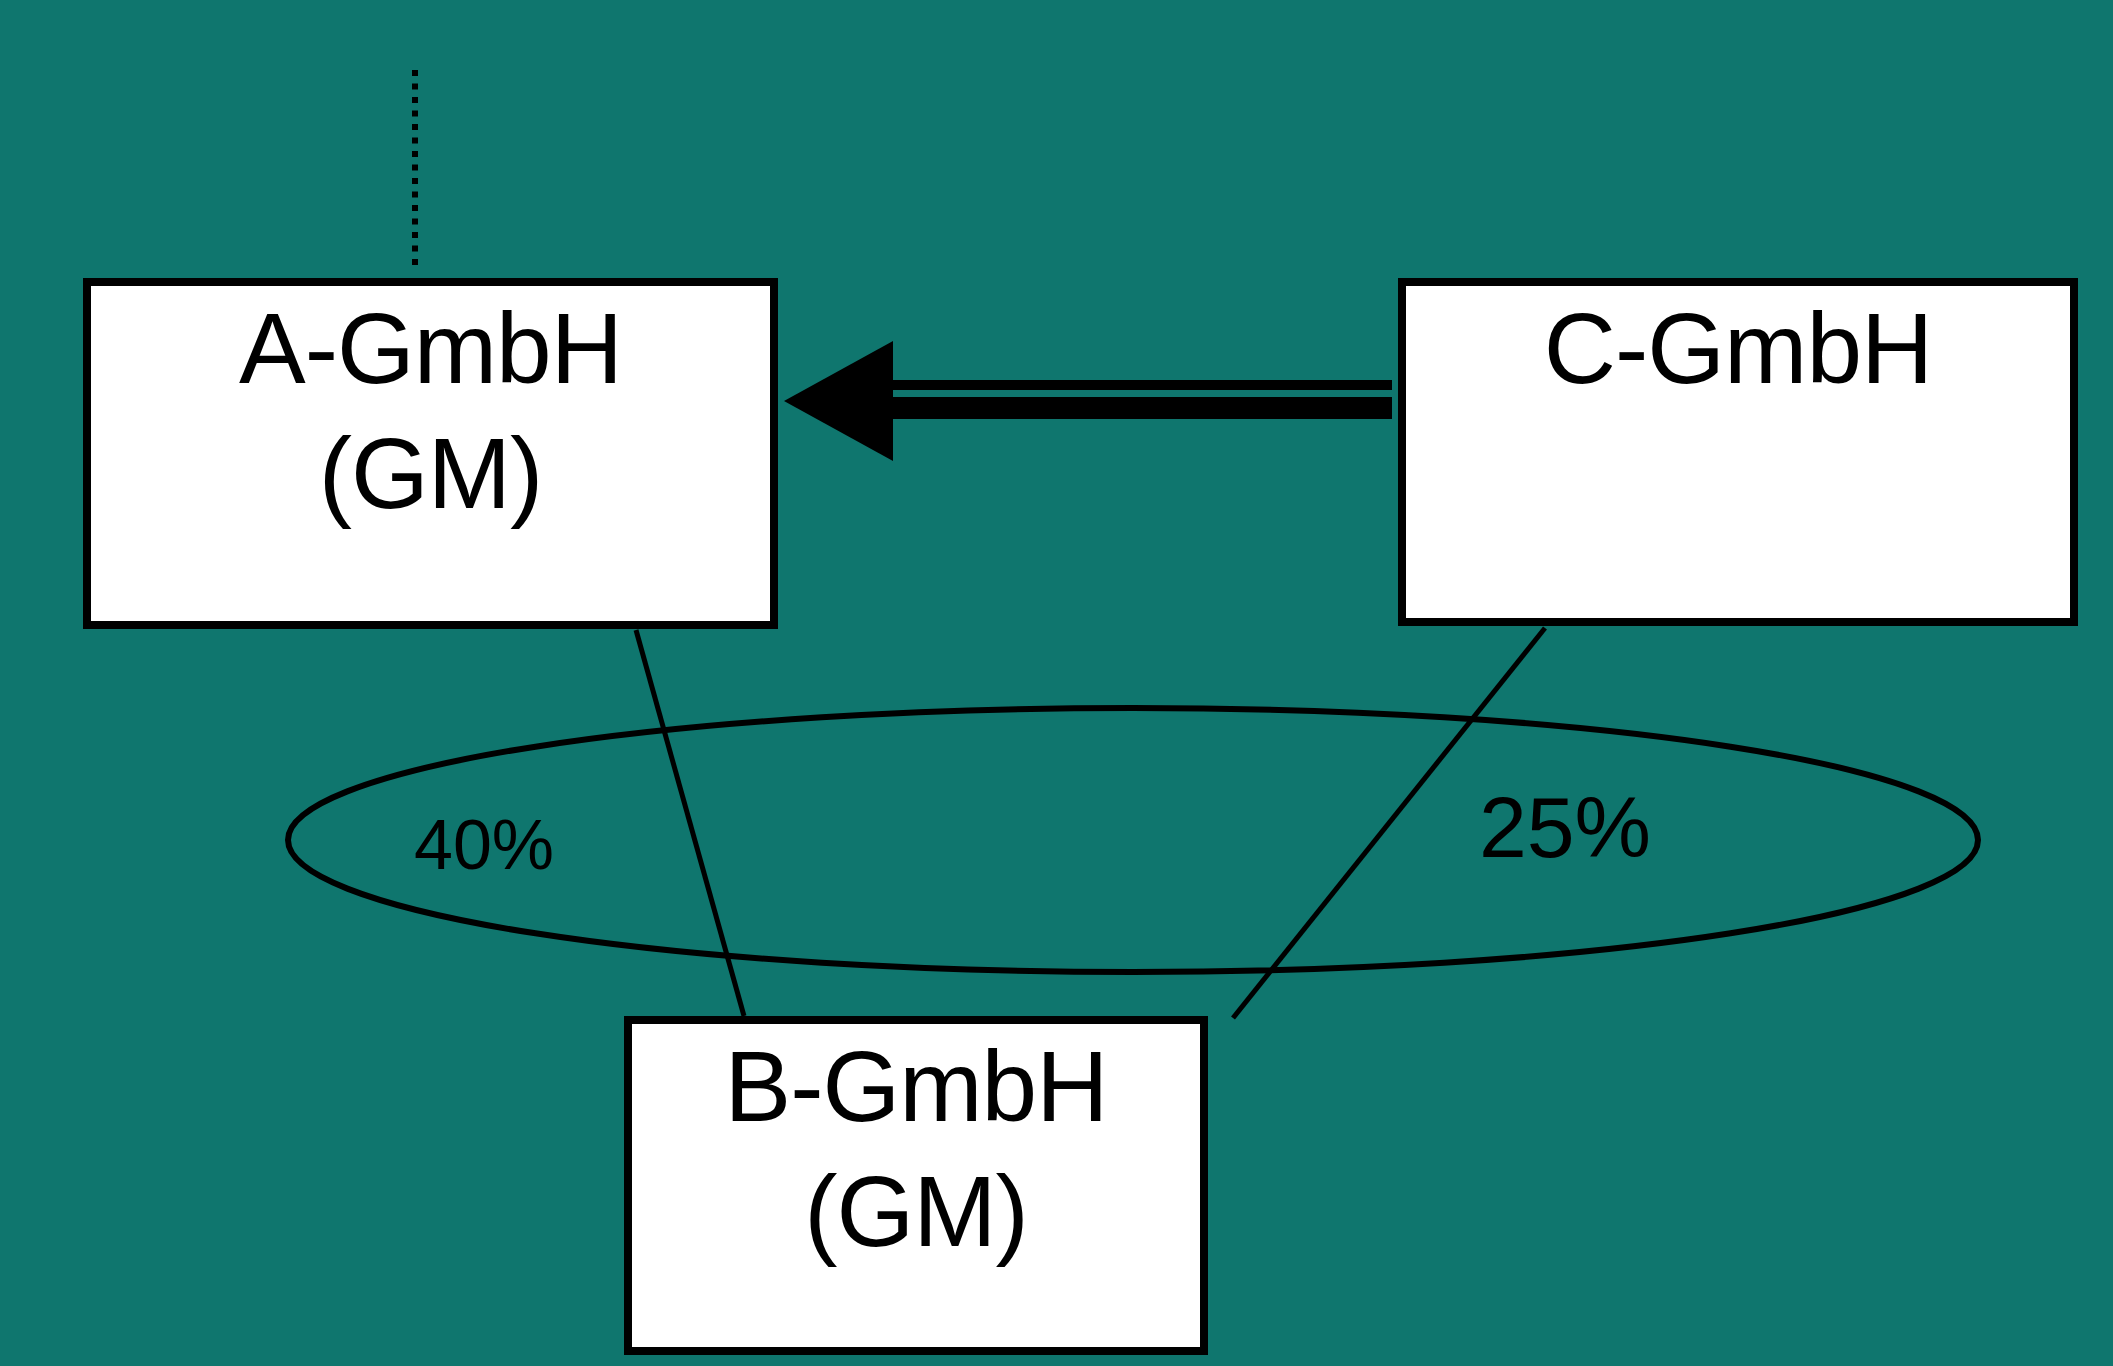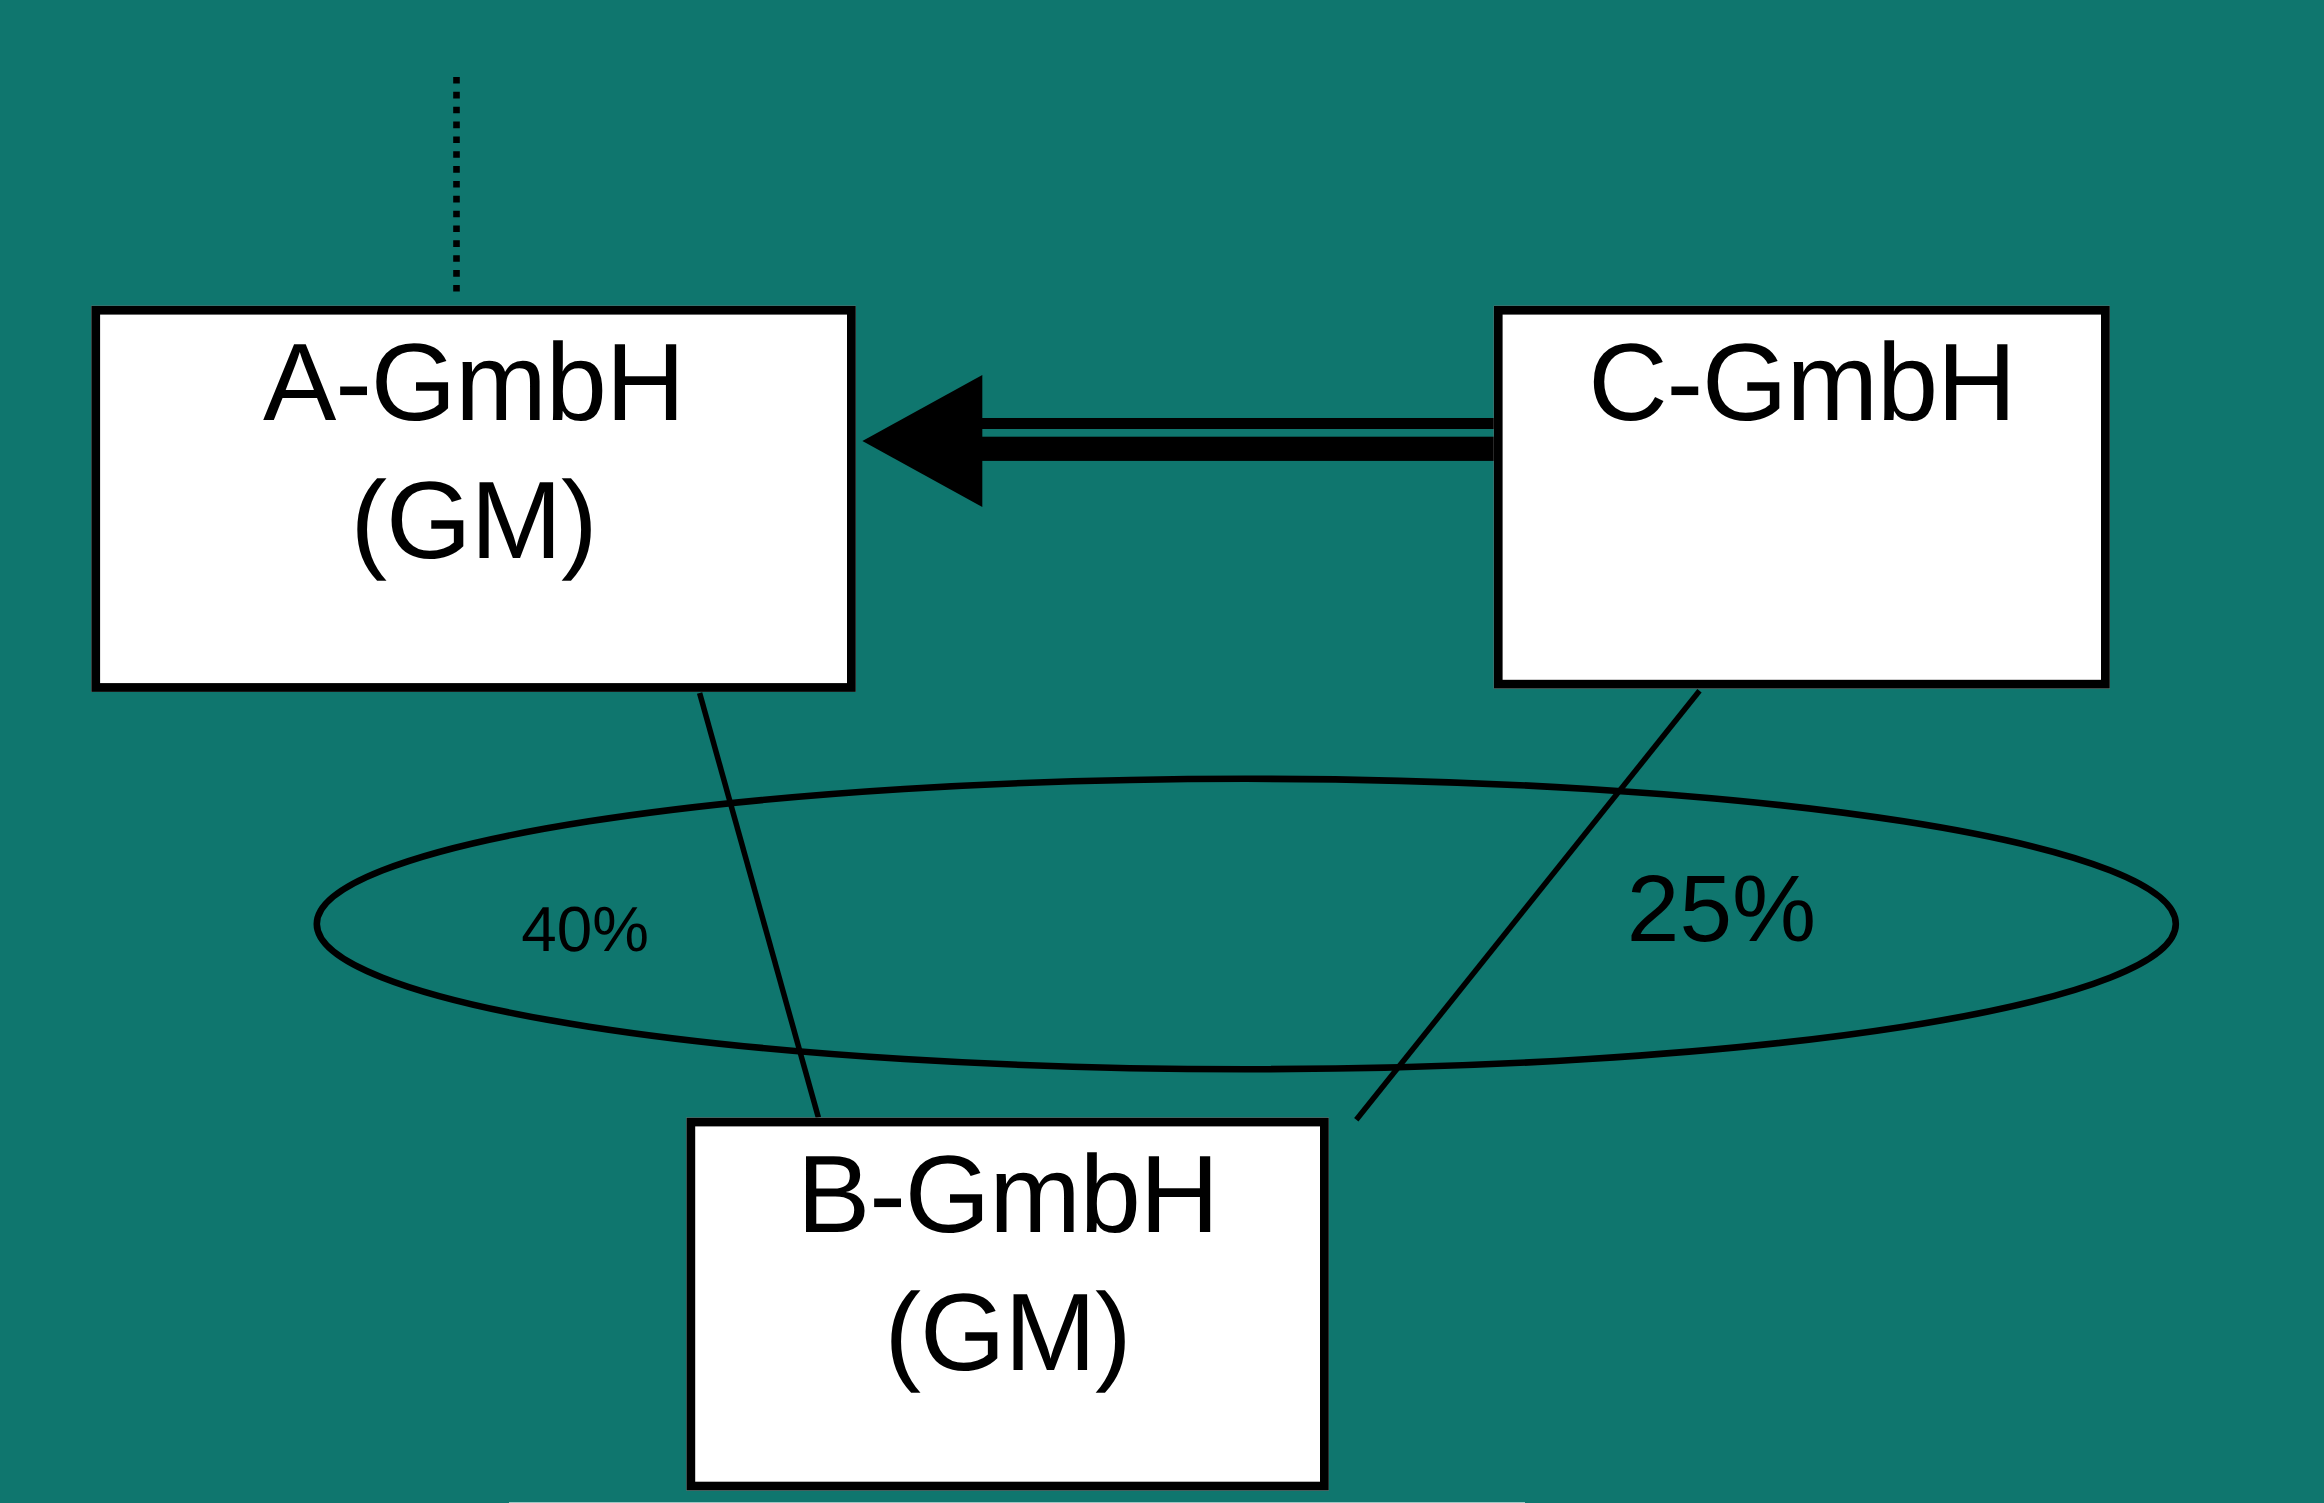--- a/index.html
+++ b/index.html
@@ -27,31 +27,31 @@
     position: absolute;
     box-sizing: border-box;
     border: 8px solid #000000;
     background: #ffffff;
     text-align: center;
     font-size: 100px;
     line-height: 1.25;
     letter-spacing: -1px;
   }
   .box-a { left: 83px;   top: 278px;  width: 695px; height: 351px; }
-  .box-c { left: 1358px; top: 278px;  width: 560px; height: 348px; }
+  .box-c { left: 1398px; top: 278px;  width: 680px; height: 348px; }
   .box-b { left: 624px;  top: 1016px; width: 584px; height: 339px; }
   .entity-line { white-space: nowrap; }
   .float-label {
     position: absolute;
     transform: translate(-50%, -50%);
     white-space: nowrap;
   }
   .lbl-art { left: 1180px; top: 270px; font-size: 104px; }
   .lbl-bg  { left: 1135px; top: 816px; font-size: 100px; }
-  .lbl-40  { left: 532px;  top: 845px; font-size: 58px; }
+  .lbl-40  { left: 484px;  top: 845px; font-size: 70px; }
   .lbl-25  { left: 1565px; top: 827px; font-size: 86px; }
 </style>
 </head>
 <body>
 
 <div class="canvas">
 
   <svg class="layer" viewBox="0 0 2113 1366" width="2113" height="1366" xmlns="http://www.w3.org/2000/svg">
 
     <line x1="415" y1="70" x2="415" y2="268" stroke="#000000" stroke-width="6" stroke-dasharray="6 7.5"></line>

